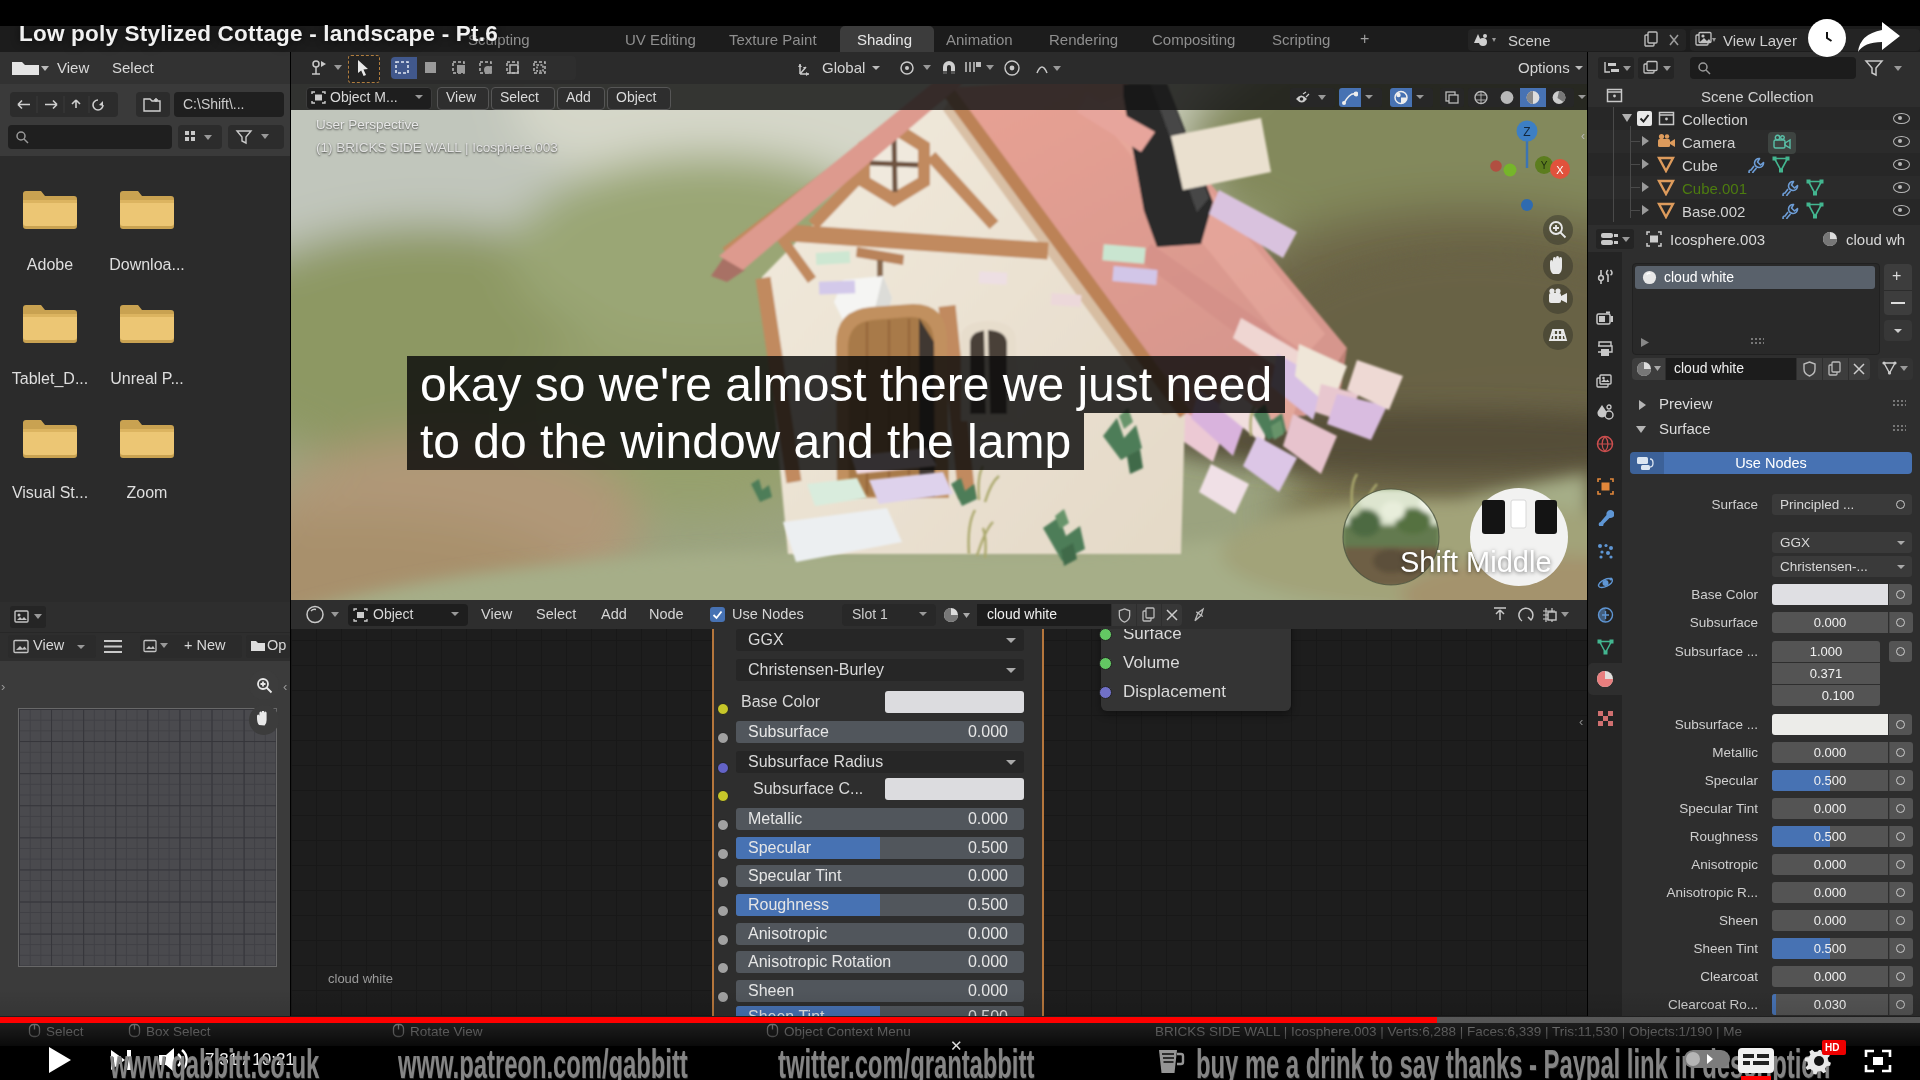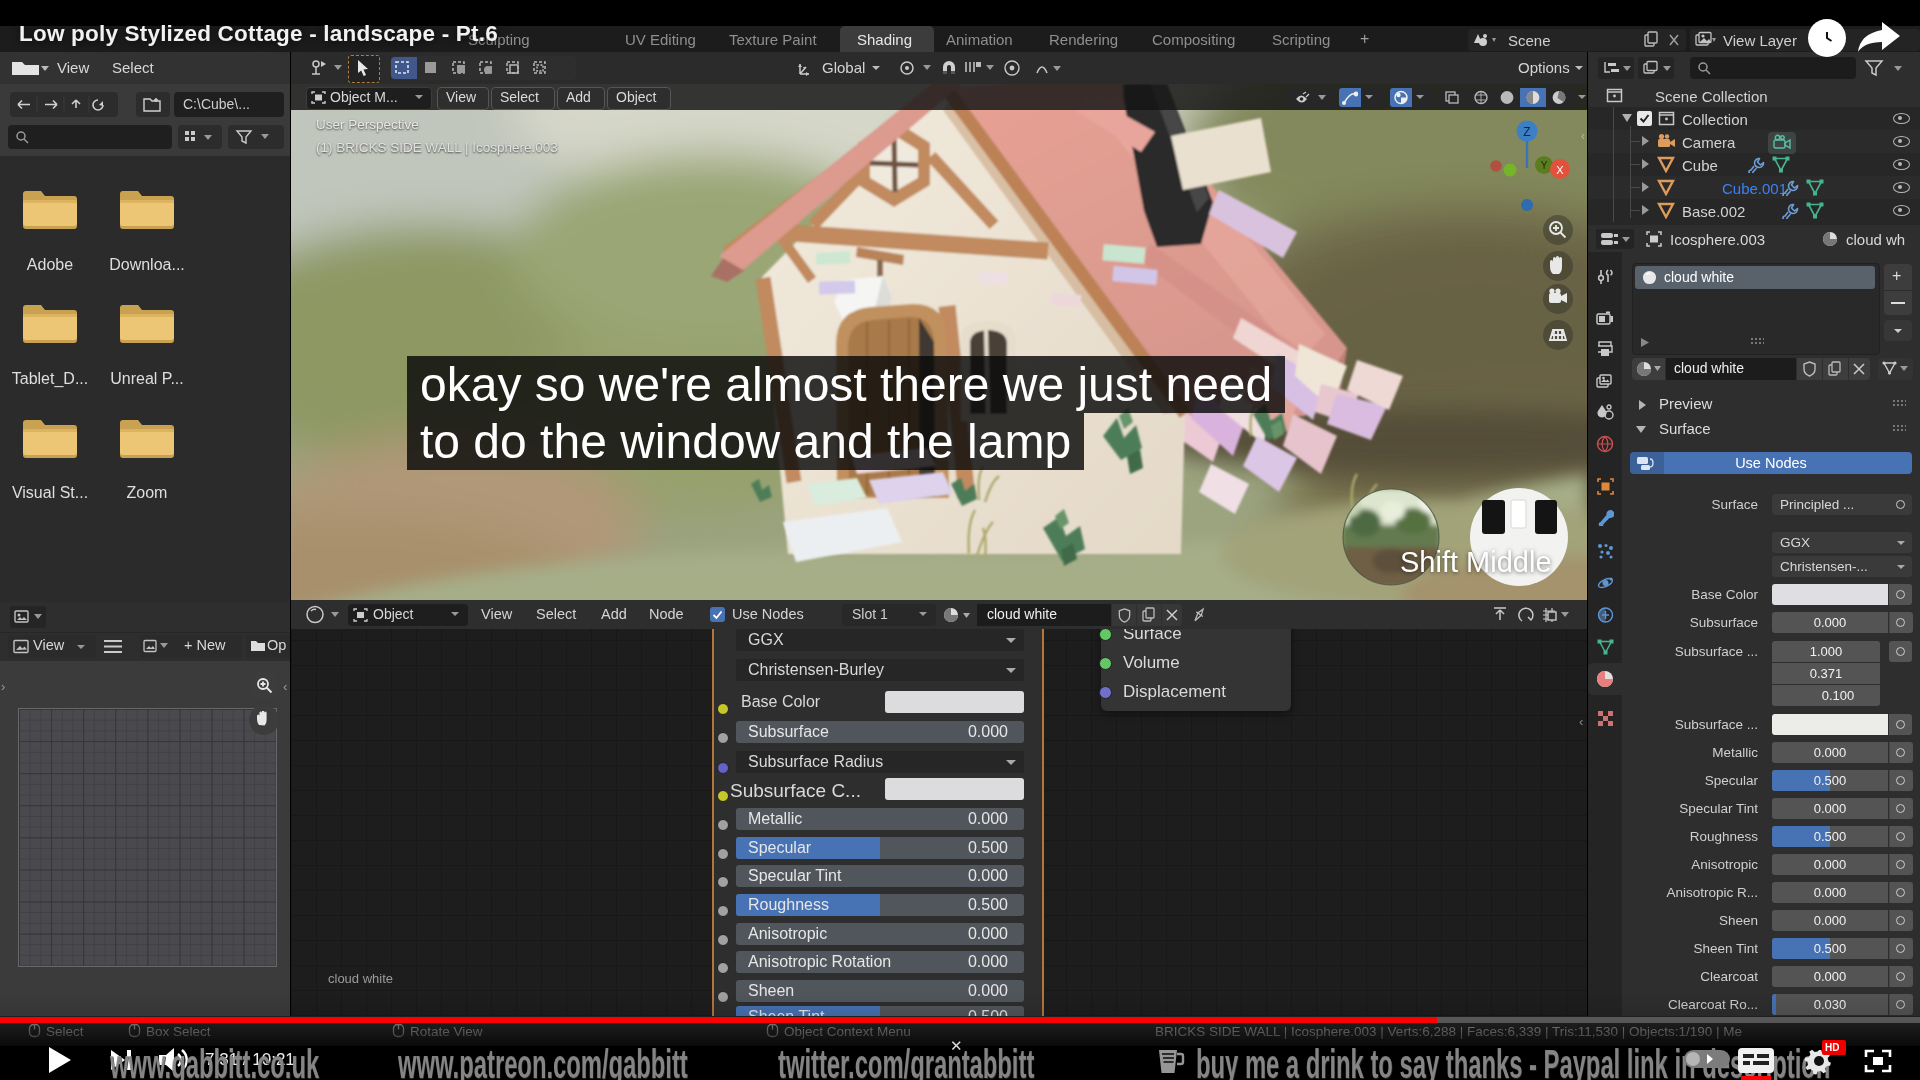--- a/index.html
+++ b/index.html
@@ -149,21 +149,21 @@
       <path d="M93 9 l0 5 -4-1" fill="#cfcfcf" stroke="none"></path>
     </g>
     <path d="M27 4 v17 M54 4 v17 M79 4 v17" stroke="#3a3a3a" stroke-width="1"></path>
   </svg>
 <div class="a" style="left:136px;top:92px;width:34px;height:25px;background:#2c2c2c;border-radius:4px;"></div>
 <svg class="a" style="left:143px;top:97px;" width="20" height="16" viewBox="0 0 20 16">
     <path d="M1 2 h6 l2 2 h8 v10 h-16 z" fill="none" stroke="#cfcfcf" stroke-width="1.4"></path>
     <path d="M13 1 v4 m-2-2 h4" stroke="#cfcfcf" stroke-width="1.4"></path>
   </svg>
 <div class="a" style="left:174px;top:92px;width:110px;height:25px;background:#1f1f1f;border-radius:4px;"></div>
-<div class="tx" style="left:183px;top:96px;font-size:14px;color:#cccccc;">C:\Cube\...</div>
+<div class="tx" style="left:183px;top:96px;font-size:14px;color:#cccccc;">C:\Shift\...</div>
 <div class="a" style="left:8px;top:125px;width:164px;height:24px;background:#1f1f1f;border-radius:4px;"></div>
 <svg class="a" style="left:15px;top:130px;" width="14" height="14" viewBox="0 0 14 14">
     <circle cx="6" cy="6" r="4" fill="none" stroke="#9a9a9a" stroke-width="1.5"></circle>
     <path d="M9 9 l4 4" stroke="#9a9a9a" stroke-width="1.5"></path>
   </svg>
 <div class="a" style="left:178px;top:125px;width:44px;height:24px;background:#2c2c2c;border-radius:4px;"></div>
 <svg class="a" style="left:184px;top:130px;" width="34" height="14" viewBox="0 0 34 14">
     <g fill="#c9c9c9">
       <rect x="1" y="1" width="4" height="4"></rect>
       <rect x="7" y="1" width="4" height="4"></rect>
@@ -484,21 +484,21 @@
 <div class="tx" style="left:407px;top:413px;height:57px;line-height:57px;padding:0 13px;background:rgba(10,10,10,0.82);color:#fff;font-size:48px;">to do the window and the lamp</div>
 
 <div class="a" style="left:1588px;top:84px;width:332px;height:141px;background:#272727;"></div>
 <div class="a" style="left:1588px;top:84px;width:332px;height:23px;background:#2e2e2e;"></div>
 <div class="a" style="left:1588px;top:130px;width:332px;height:23px;background:#2b2b2b;"></div>
 <div class="a" style="left:1588px;top:176px;width:332px;height:23px;background:#2b2b2b;"></div>
 <svg class="a" style="left:1606px;top:88px;" width="17" height="15" viewBox="0 0 17 15">
     <path d="M1.5 4 h14 v9.5 h-14z M1.5 1.5 h14 v2.5 h-14z" fill="none" stroke="#c8c8c8" stroke-width="1.5"></path>
     <circle cx="8.5" cy="8" r="1.4" fill="#c8c8c8"></circle>
   </svg>
-<div class="tx" style="left:1655px;top:88px;font-size:15px;color:#d2d2d2;">Scene Collection</div>
+<div class="tx" style="left:1701px;top:88px;font-size:15px;color:#d2d2d2;">Scene Collection</div>
 <svg class="a" style="left:1620px;top:112px;" width="14" height="12" viewBox="0 0 14 12">
     <path d="M2 2 h10 l-5 8z" fill="#b0b0b0"></path>
   </svg>
 <div class="a" style="left:1637px;top:111px;width:15px;height:15px;background:#e8e8e8;border-radius:2px;"></div>
 <svg class="a" style="left:1639px;top:113px;" width="11" height="11" viewBox="0 0 11 11">
     <path d="M1.5 5.5 l3 3 L9.5 2" stroke="#222" stroke-width="2" fill="none"></path>
   </svg>
 <svg class="a" style="left:1658px;top:111px;" width="17" height="15" viewBox="0 0 17 15">
     <path d="M1.5 4 h14 v9.5 h-14z M1.5 1.5 h14 v2.5 h-14z" fill="none" stroke="#c8c8c8" stroke-width="1.5"></path>
     <circle cx="8.5" cy="8" r="1.4" fill="#c8c8c8"></circle>
@@ -542,21 +542,21 @@
       <rect x="13.5" y="0.5" width="4" height="4"></rect>
       <rect x="7" y="12.5" width="4" height="4"></rect>
     </g>
   </svg>
 <svg class="a" style="left:1641px;top:181px;" width="9" height="12" viewBox="0 0 9 12">
     <path d="M1 1 l7 5 -7 5z" fill="#9a9a9a"></path>
   </svg>
 <svg class="a" style="left:1657px;top:179px;" width="18" height="17" viewBox="0 0 18 17">
     <path d="M2 2 h14 l-7 13z" fill="none" stroke="#dd9b5c" stroke-width="2.4"></path>
   </svg>
-<div class="tx" style="left:1682px;top:180px;font-size:15px;color:#3b82f6;margin-left:40px;">Cube.001</div>
+<div class="tx" style="left:1682px;top:180px;font-size:15px;color:#4d7c0f;">Cube.001</div>
 <svg class="a" style="left:1782px;top:180px;" width="18" height="16" viewBox="0 0 18 16">
     <path d="M11.5 1.5 a4.5 4.5 0 1 0 4 4 l-3 2.5 -3-3z M6 9 L3 13 a2 2 0 1 0 2 2 l3.5 -4" fill="none" stroke="#6d9dd6" stroke-width="1.6" stroke-linejoin="round"></path>
   </svg>
 <svg class="a" style="left:1806px;top:179px;" width="18" height="17" viewBox="0 0 18 17">
     <path d="M2.5 2.5 h13 l-6.5 12z" fill="none" stroke="#43b690" stroke-width="1.6"></path>
     <g fill="#43b690">
       <rect x="0.5" y="0.5" width="4" height="4"></rect>
       <rect x="13.5" y="0.5" width="4" height="4"></rect>
       <rect x="7" y="12.5" width="4" height="4"></rect>
     </g>
@@ -978,21 +978,21 @@
 <div class="tx" style="left:457px;top:32px;font-size:16px;color:#d9d9d9;">Christensen-Burley</div>
 <div class="chd" style="left:715px;top:39px;border-top-color:#aaa;border-width:5px;"></div>
 <div class="tx" style="left:450px;top:64px;font-size:16px;color:#d9d9d9;">Base Color</div>
 <div class="a" style="left:594px;top:62px;width:139px;height:22px;background:#dcdcdf;border-radius:3px;"></div>
 <div class="a" style="left:445px;top:92px;width:288px;height:22px;background:#51565c;border-radius:3px;overflow:hidden;"></div>
 <div class="tx" style="left:457px;top:94px;font-size:16px;color:#e6e6e6;">Subsurface</div>
 <div class="tx" style="left:637px;top:94px;width:80px;text-align:right;font-size:16px;color:#e6e6e6;">0.000</div>
 <div class="a" style="left:445px;top:122px;width:288px;height:22px;background:#262626;border-radius:3px;"></div>
 <div class="tx" style="left:457px;top:124px;font-size:16px;color:#d9d9d9;">Subsurface Radius</div>
 <div class="chd" style="left:715px;top:131px;border-top-color:#aaa;border-width:5px;"></div>
-<div class="tx" style="left:439px;top:151px;font-size:19px;color:#d9d9d9;">Subsurface C...</div>
+<div class="tx" style="left:462px;top:151px;font-size:16px;color:#d9d9d9;">Subsurface C...</div>
 <div class="a" style="left:594px;top:149px;width:139px;height:22px;background:#dcdcdf;border-radius:3px;"></div>
 <div class="a" style="left:445px;top:179px;width:288px;height:22px;background:#51565c;border-radius:3px;overflow:hidden;"></div>
 <div class="tx" style="left:457px;top:181px;font-size:16px;color:#e6e6e6;">Metallic</div>
 <div class="tx" style="left:637px;top:181px;width:80px;text-align:right;font-size:16px;color:#e6e6e6;">0.000</div>
 <div class="a" style="left:445px;top:208px;width:288px;height:22px;background:#51565c;border-radius:3px;overflow:hidden;">
         <div class="a" style="left:0;top:0;width:144px;height:22px;background:#4772b3;"></div>
       </div>
 <div class="tx" style="left:457px;top:210px;font-size:16px;color:#e6e6e6;">Specular</div>
 <div class="tx" style="left:637px;top:210px;width:80px;text-align:right;font-size:16px;color:#e6e6e6;">0.500</div>
 <div class="a" style="left:445px;top:236px;width:288px;height:22px;background:#51565c;border-radius:3px;overflow:hidden;"></div>

